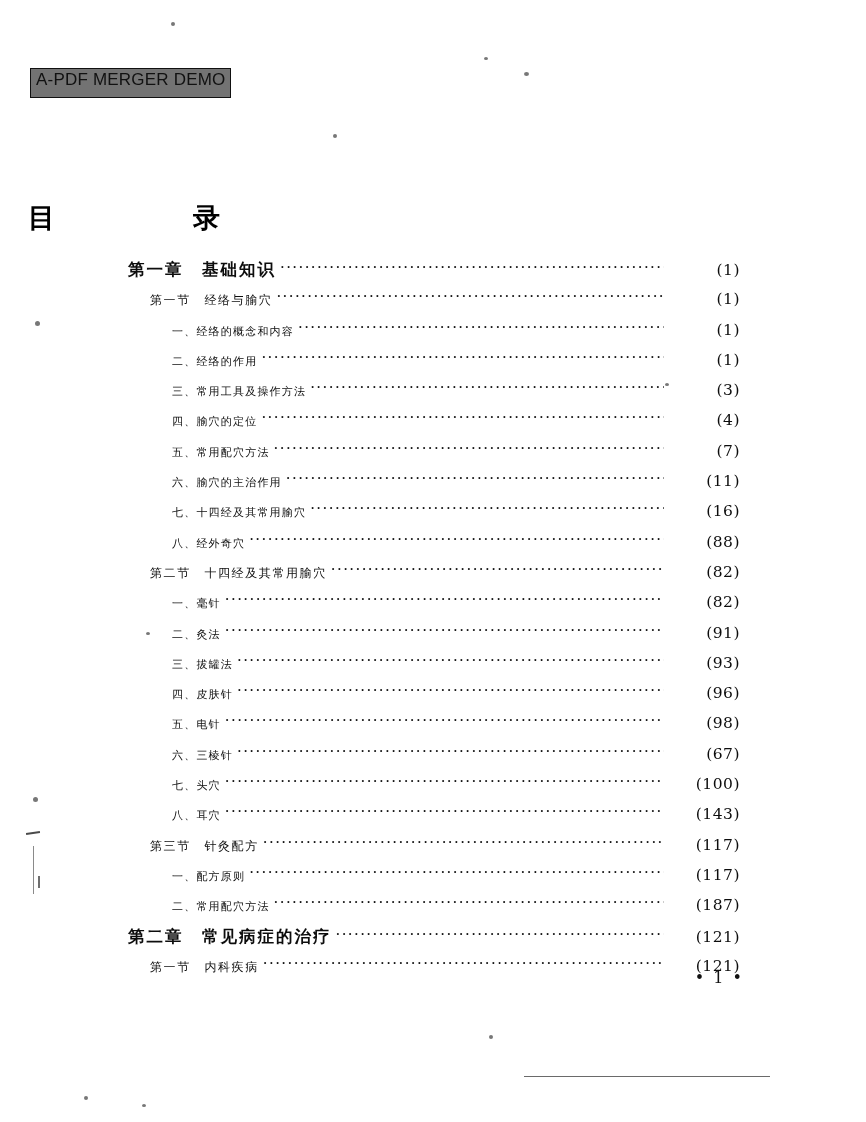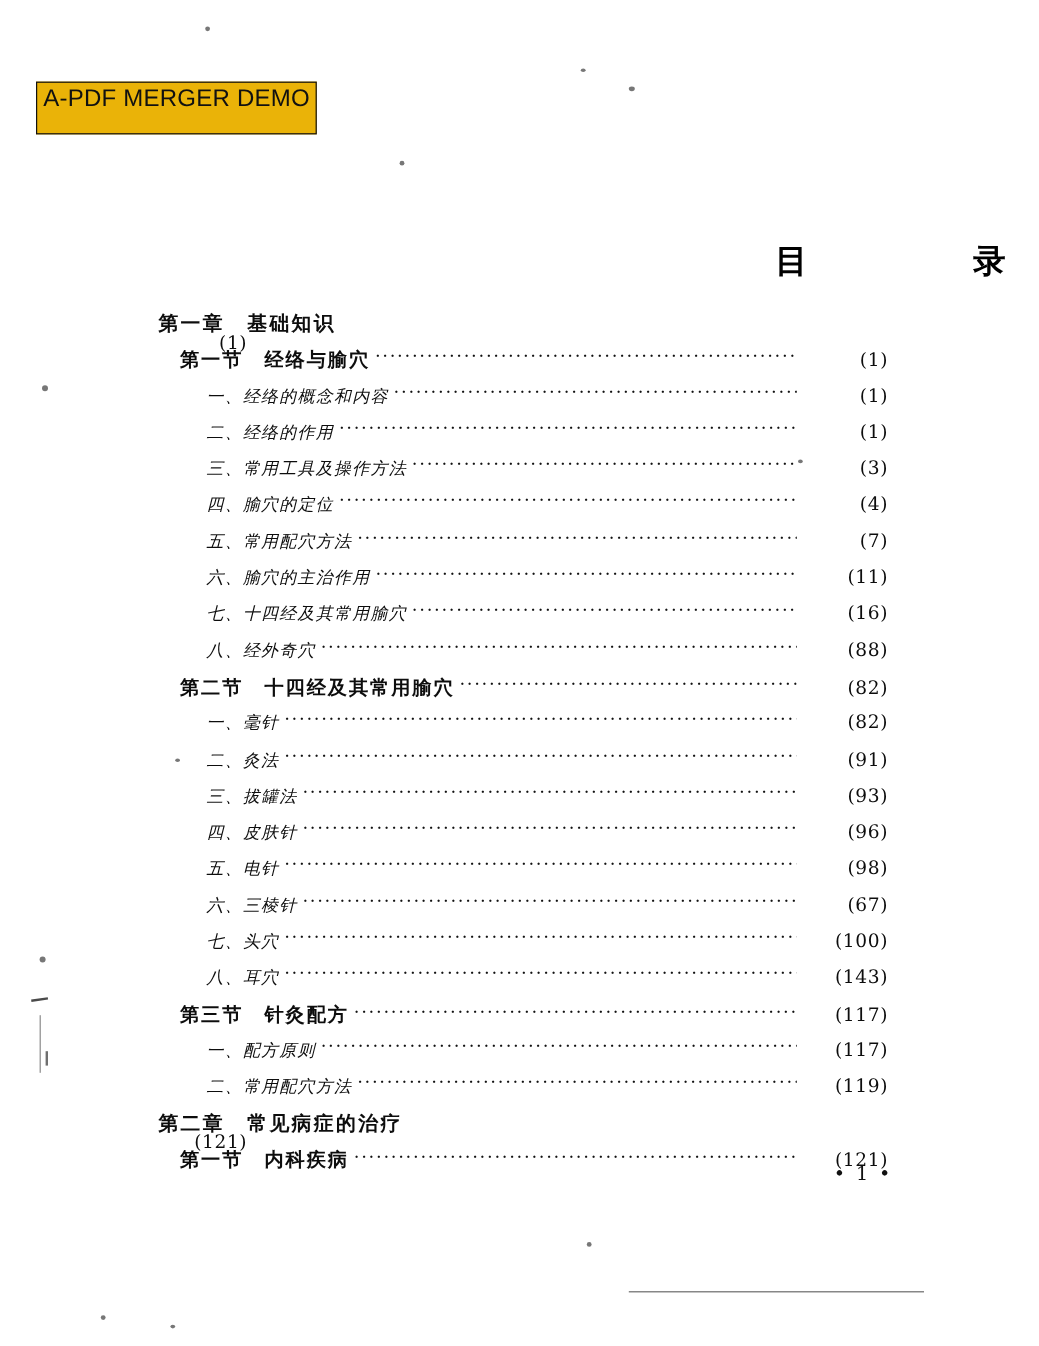--- a/index.html
+++ b/index.html
@@ -23,36 +23,36 @@
     border-radius: 50%;
     opacity: .75;
   }
 
   
   .demo-stamp {
     position: absolute;
     left: 30px;
     top: 68px;
     border: 1.5px solid #111;
-    padding: 2px 5px 18px 5px;
+    padding: 2px 5px 7px 5px;
     font-family: "Liberation Sans", sans-serif;
-    font-size: 20px;
+    font-size: 17px;
     letter-spacing: .2px;
     color: #111;
-    background: #eab308;
+    background: #737373;
     line-height: 1.1;
   }
 
   
   .toc-title {
     position: absolute;
     left: 0;
     right: 0;
     top: 200px;
-    text-align: right;
+    text-align: left;
     font-size: 27px;
     font-weight: bold;
     letter-spacing: 28px;
     text-indent: 28px;
     color: #000;
   }
 
   
   .toc {
     position: absolute;
@@ -96,36 +96,34 @@
   }
 
   
   .lvl-chapter .label {
     font-weight: bold;
     font-size: 16.5px;
     letter-spacing: 2px;
   }
   .lvl-chapter {
     padding-left: 0;
-    flex-direction: column;
   }
   .lvl-section .label {
-    font-weight: bold;
-    font-size: 16px;
+    font-weight: normal;
+    font-size: 12px;
     letter-spacing: 1.6px;
   }
   .lvl-section {
     padding-left: 22px;
   }
   .lvl-item {
     padding-left: 44px;
   }
   .lvl-item .label {
-    font-size: 14px;
-    font-style: italic;
+    font-size: 11px;
   }
 
   
   .folio {
     position: absolute;
     right: 122px;
     top: 968px;
     font-size: 16px;
     letter-spacing: 2px;
     color: #111;
@@ -290,21 +288,21 @@
       <span class="page">(117)</span>
     </div>
     <div class="toc-row lvl-item">
       <span class="label">一、配方原则</span>
       <span class="leader">··························································································</span>
       <span class="page">(117)</span>
     </div>
     <div class="toc-row lvl-item">
       <span class="label">二、常用配穴方法</span>
       <span class="leader">··························································································</span>
-      <span class="page">(119)</span>
+      <span class="page">(187)</span>
     </div>
     <div class="toc-row lvl-chapter">
       <span class="label">第二章　常见病症的治疗</span>
       <span class="leader">··························································································</span>
       <span class="page">(121)</span>
     </div>
     <div class="toc-row lvl-section">
       <span class="label">第一节　内科疾病</span>
       <span class="leader">··························································································</span>
       <span class="page">(121)</span>

